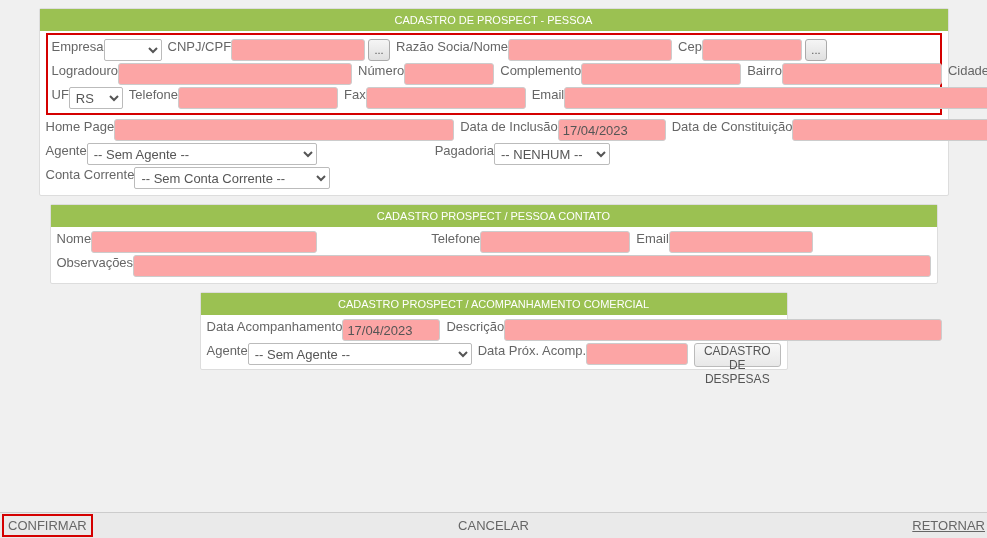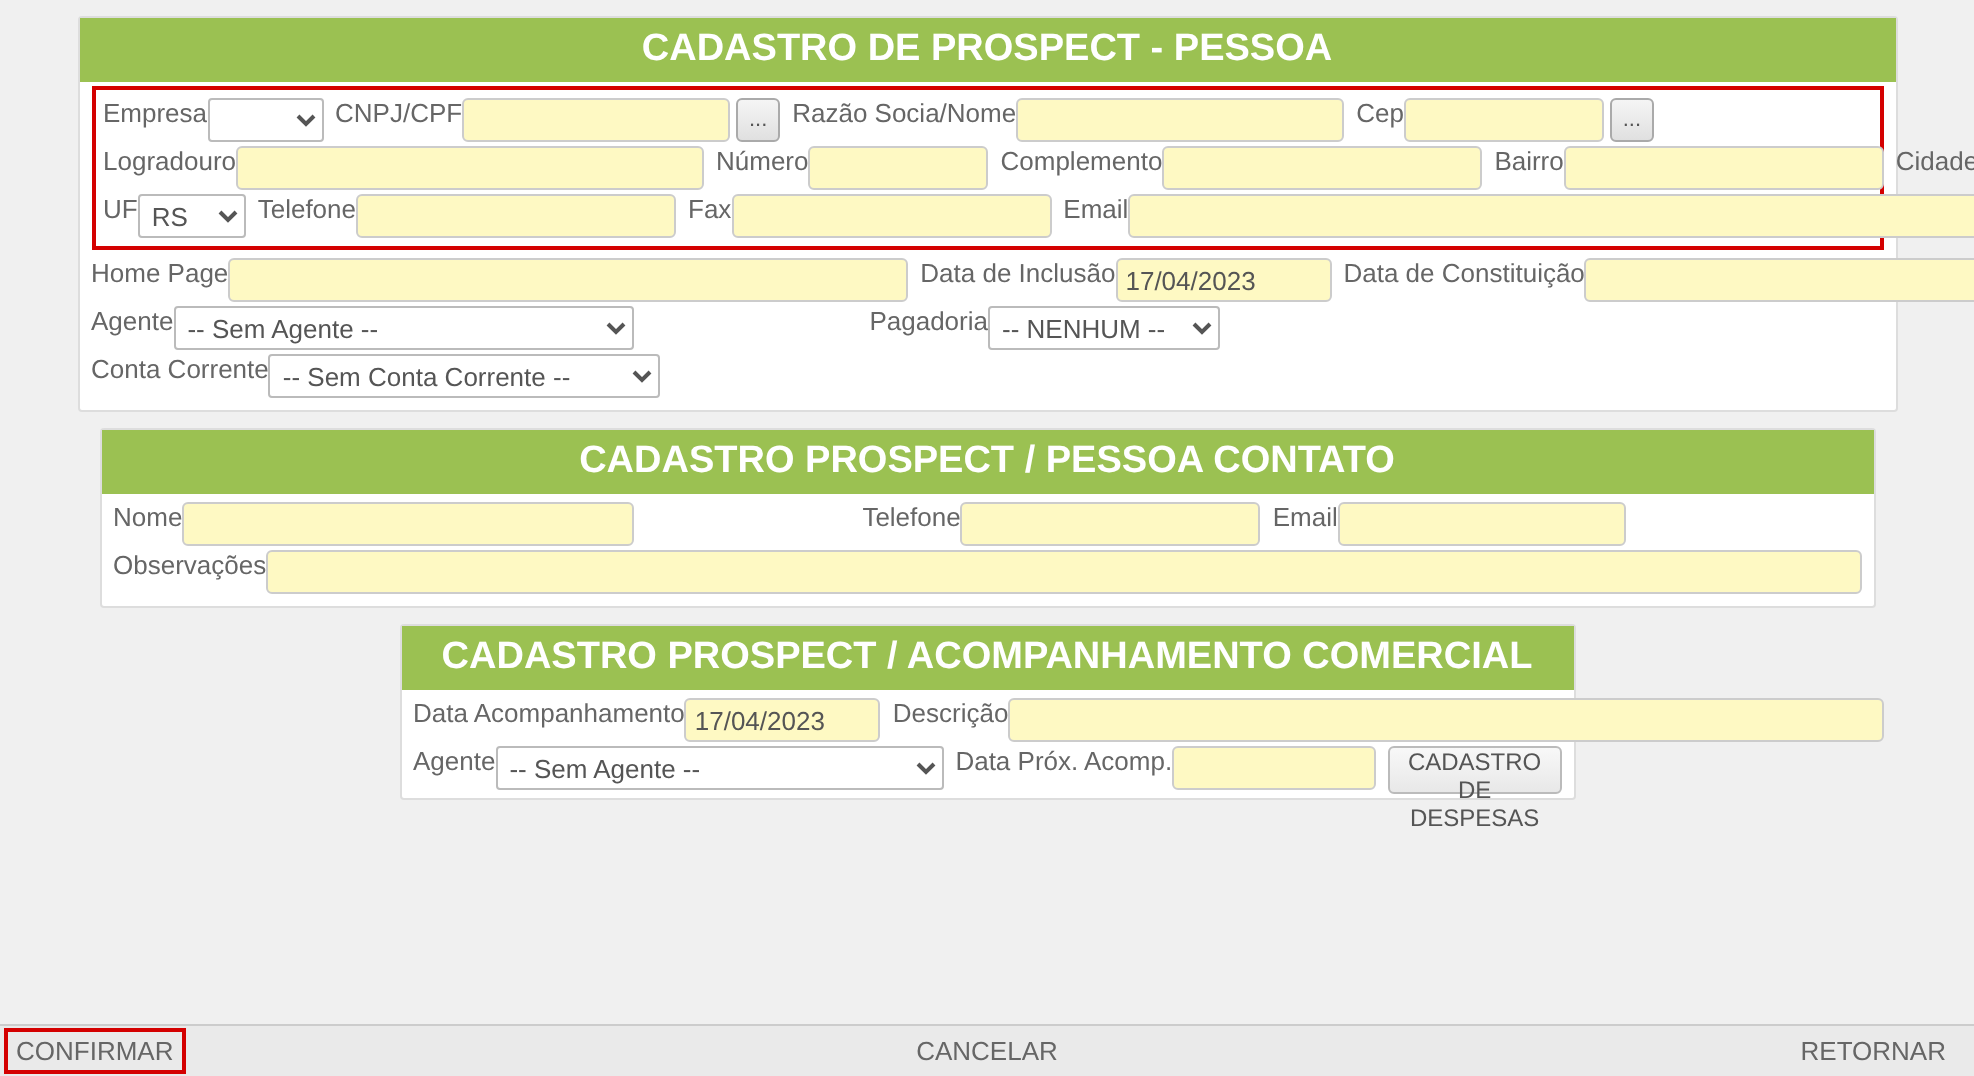--- a/index.html
+++ b/index.html
@@ -17,24 +17,24 @@
       border: 1px solid #ddd;
       border-radius: 2px;
       margin: 8px auto;
     }
     .panel-main { width: 910px; }
     .panel-sub1 { width: 888px; }
     .panel-sub2 { width: 588px; margin-bottom: 2px; }
     .panel-header {
       background: #9BC152;
       color: #fff;
-      font-weight: bold;
+      font-weight: normal;
       text-align: center;
       padding: 5px 0;
-      font-size: 19px;
+      font-size: 11px;
     }
     .panel-body {
       padding: 2px 6px 6px 6px;
     }
     .highlight-box {
       border: 2px solid #D40000;
       padding: 2px 4px 4px 4px;
       margin-bottom: 4px;
     }
     .form-row {
@@ -58,21 +58,21 @@
       gap: 3px;
       align-items: center;
     }
     input[type="text"], input.text {
       height: 22px;
       border: 1px solid #ccc;
       border-radius: 3px;
       padding: 2px 4px;
       font-size: 13px;
       color: #555;
-      background: #fef9c3;
+      background: #fca5a5;
     }
     select {
       height: 22px;
       border: 1px solid #bbb;
       border-radius: 2px;
       padding: 1px 2px;
       font-size: 13px;
       color: #555;
       background: #fff;
     }
@@ -125,22 +125,23 @@
       cursor: pointer;
     }
     .btn-cancelar {
       position: absolute;
       left: 50%;
       transform: translateX(-50%);
       cursor: pointer;
     }
     .btn-retornar {
       margin-left: auto;
-      margin-right: 14px;
-      cursor: pointer;
+      margin-right: 2px;
+      cursor: pointer;
+      text-decoration: underline;
     }
   </style>
 </head>
 <body>
 
 <div class="panel panel-main">
   <div class="panel-header">CADASTRO DE PROSPECT - PESSOA</div>
   <div class="panel-body">
 
     <div class="highlight-box">

